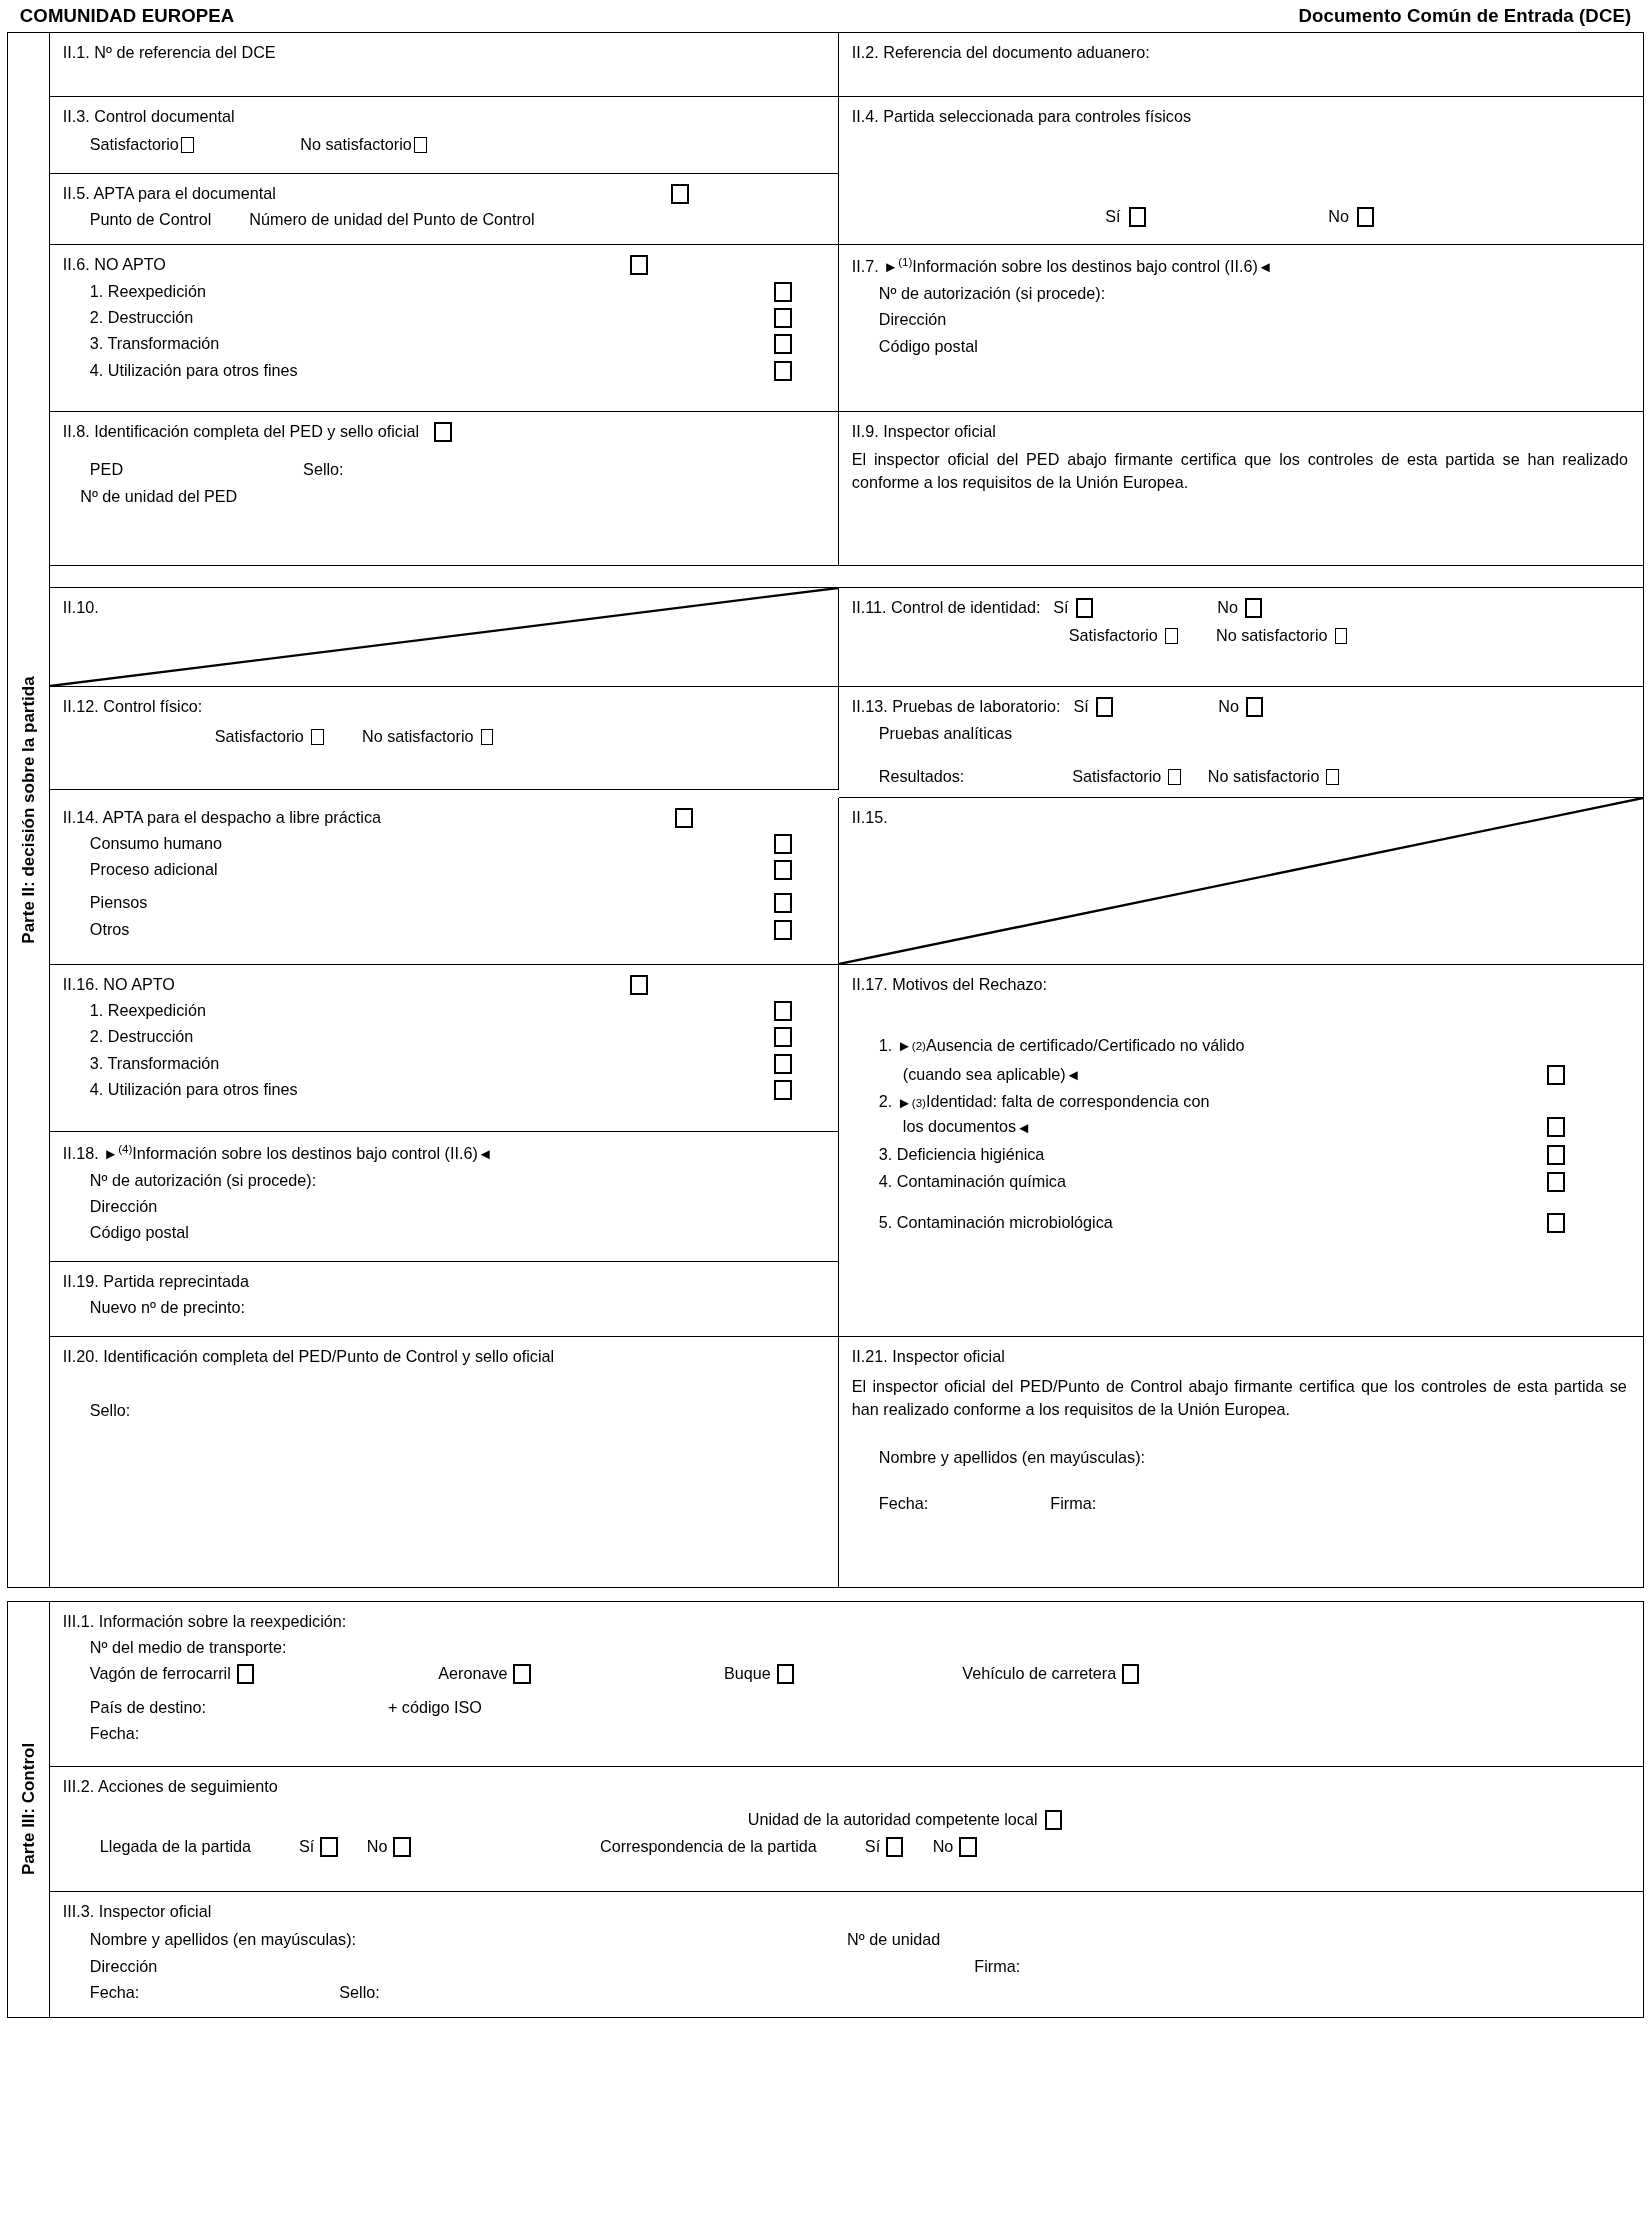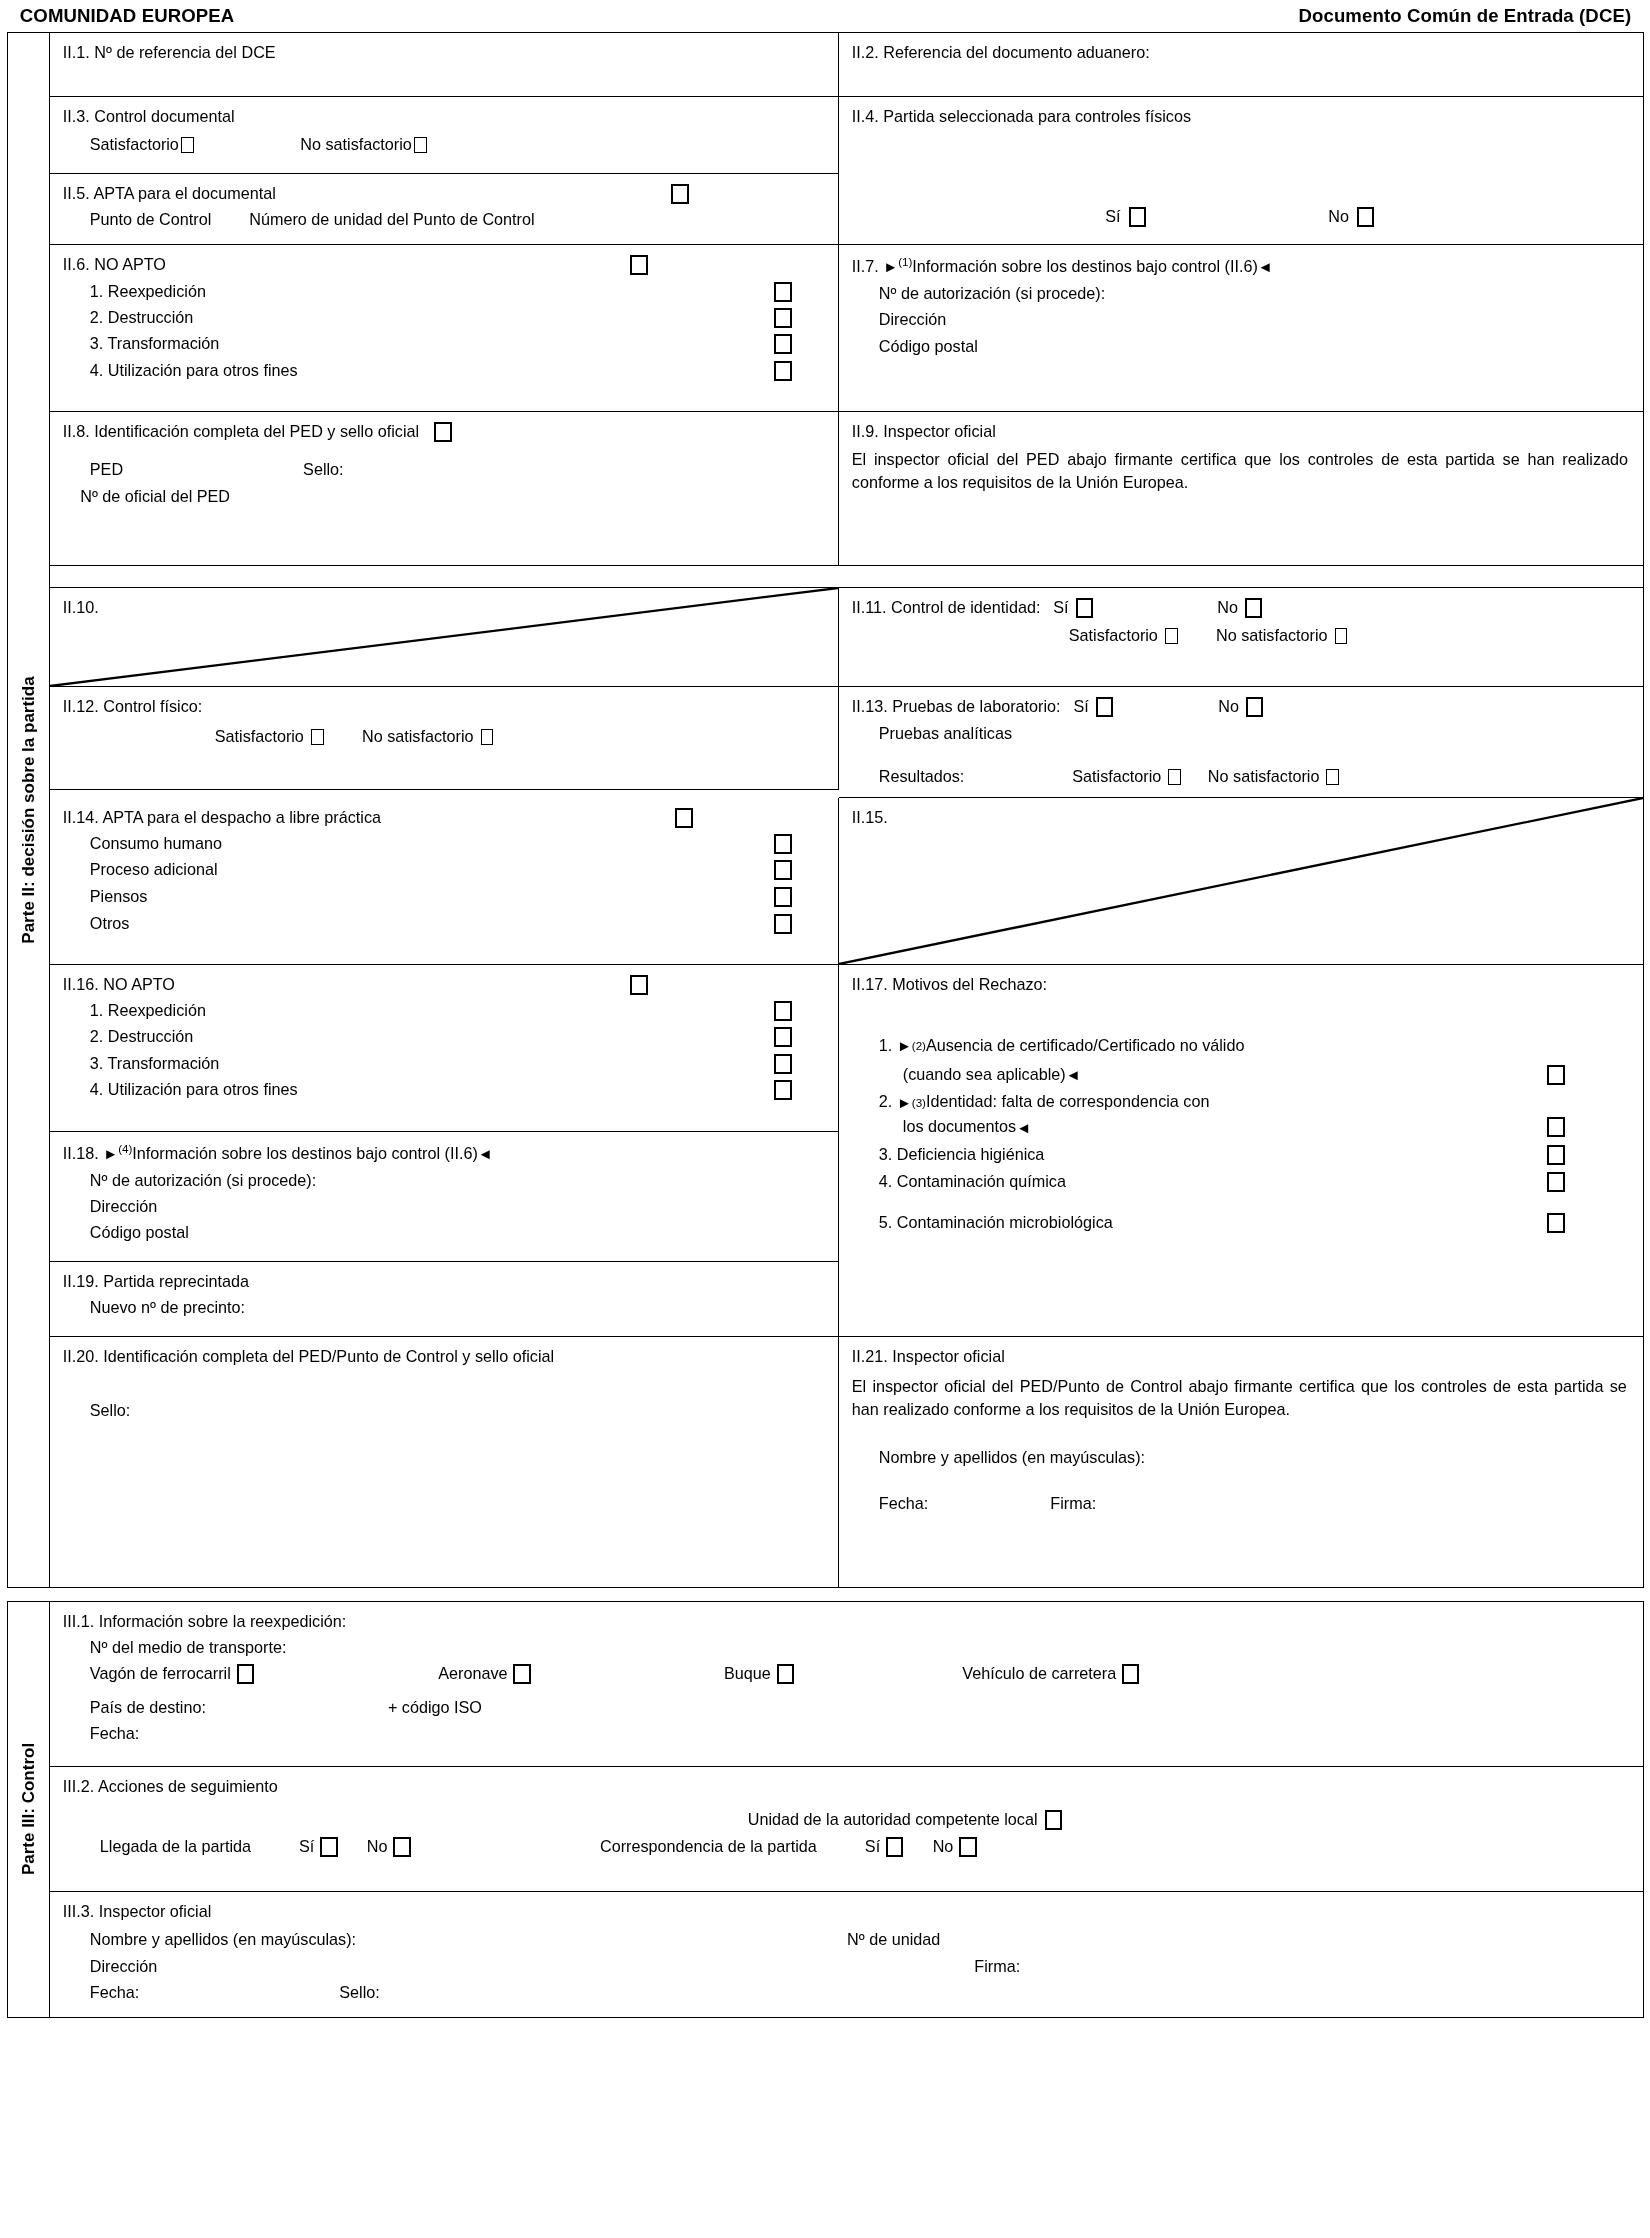--- a/index.html
+++ b/index.html
@@ -193,21 +193,21 @@
         <div class="cell col-l bb" style="height:154px">
           <div class="line">
             <span class="ttl">II.8.  Identificación completa del PED y sello oficial</span>
             <span class="cb" style="margin-left:15px"></span>
           </div>
           <div class="line ind1" style="margin-top:14px">
             <span>PED</span>
             <span style="display:inline-block;width:180px"></span>
             <span>Sello:</span>
           </div>
-          <div class="ind1" style="margin-top:2.3px;padding-left:17.4px">Nº de oficial del PED</div>
+          <div class="ind1" style="margin-top:2.3px;padding-left:17.4px">Nº de unidad del PED</div>
         </div>
         <div class="cell col-r bb">
           <div class="ttl">II.9.  Inspector oficial</div>
           <div class="just tight" style="margin-top:3.5px;padding-right:4.6px">El inspector oficial del PED abajo firmante certifica que los controles de esta partida se han realizado conforme a los requisitos de la Unión Europea.</div>
         </div>
       </div>
 
       <div class="row">
         <div class="cell bb" style="height:22px;width:100%;border-right:0"></div>
       </div>
@@ -283,21 +283,21 @@
           <div class="line ind1" style="margin-top:2.3px">
             <span>Consumo humano</span>
             <span class="spacer"></span>
             <span class="cb" style="margin-right:36px"></span>
           </div>
           <div class="line ind1" style="margin-top:2.3px">
             <span>Proceso adicional</span>
             <span class="spacer"></span>
             <span class="cb" style="margin-right:36px"></span>
           </div>
-          <div class="line ind1" style="margin-top:3px">
+          <div class="line ind1" style="margin-top:9px">
             <span>Piensos</span>
             <span class="spacer"></span>
             <span class="cb" style="margin-right:36px"></span>
           </div>
           <div class="line ind1" style="margin-top:2.3px">
             <span>Otros</span>
             <span class="spacer"></span>
             <span class="cb" style="margin-right:36px"></span>
           </div>
         </div>

